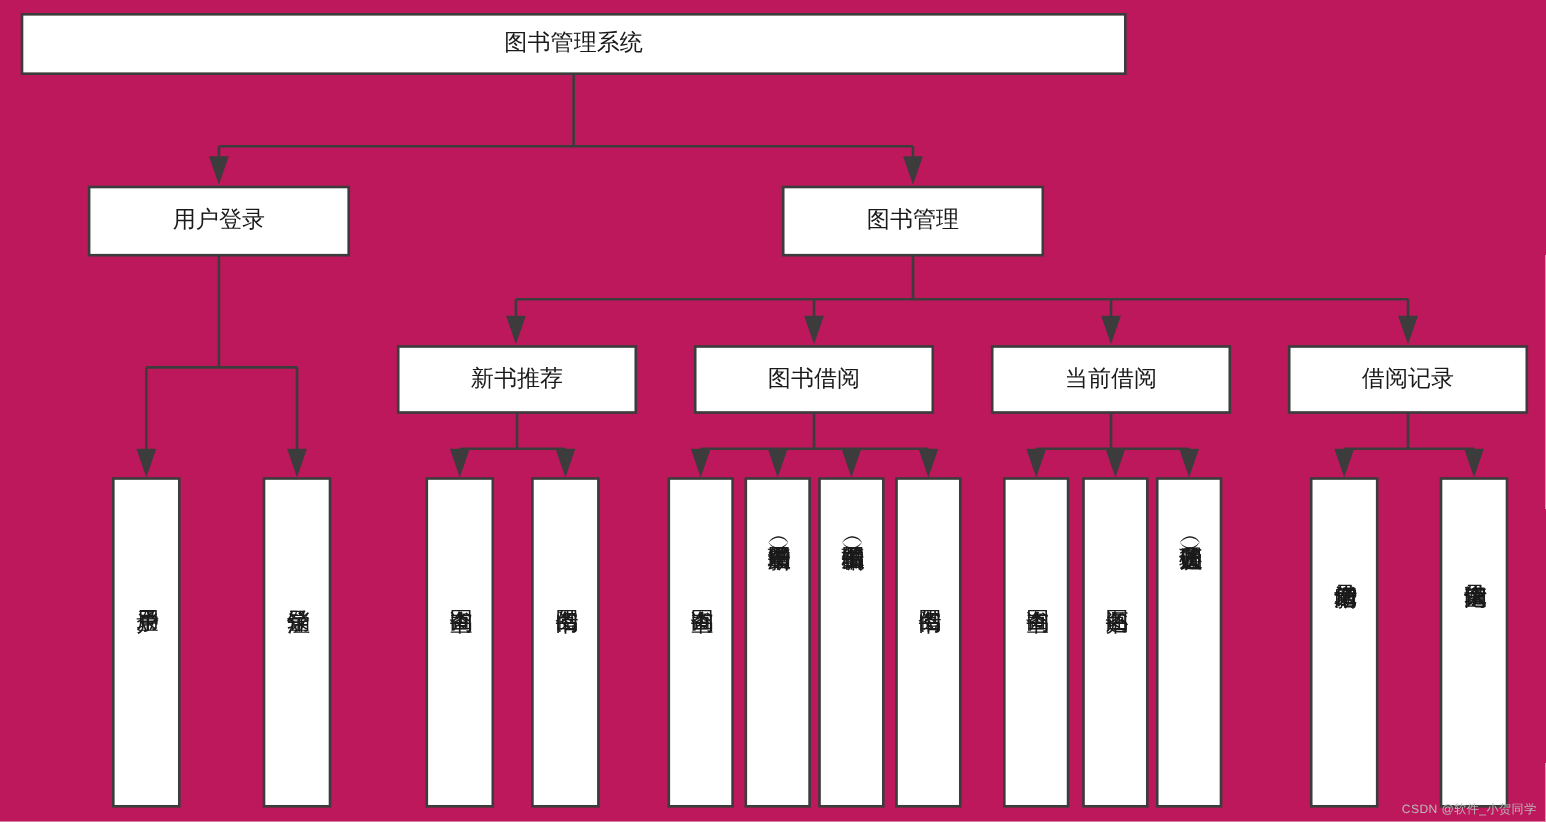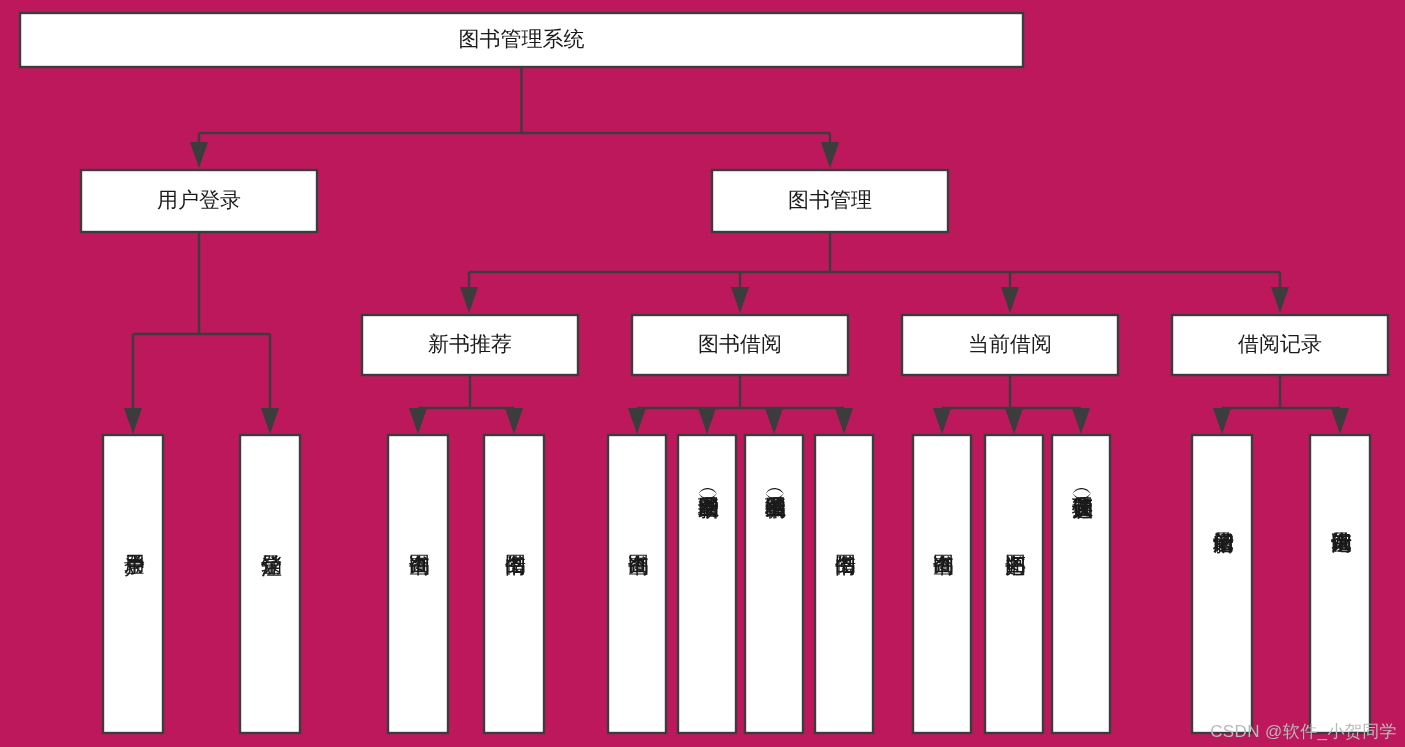--- a/index.html
+++ b/index.html
@@ -57,21 +57,21 @@
     dominant-baseline: middle;
     writing-mode: vertical-rl;
     text-orientation: upright;
     white-space: pre;
   }
   .watermark {
     position: absolute;
     right: 8px;
     bottom: 4px;
     font-family: "Liberation Sans", "DejaVu Sans", sans-serif;
-    font-size: 17px;
+    font-size: 11px;
     color: #b9b9b9;
     letter-spacing: 0.4px;
     user-select: none;
     pointer-events: none;
     white-space: nowrap;
   }
 </style>
 </head>
 <body>
 

